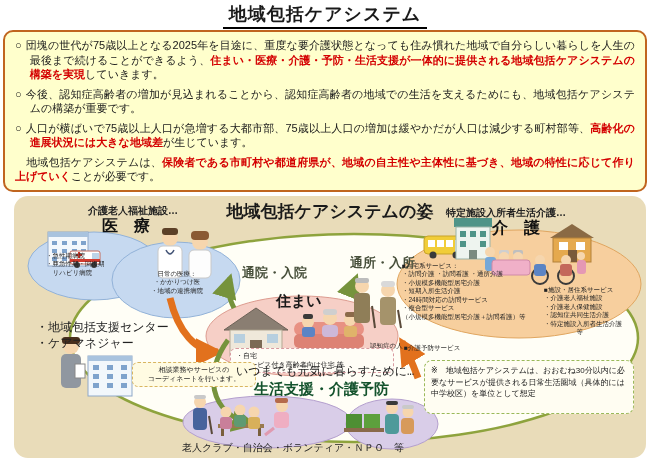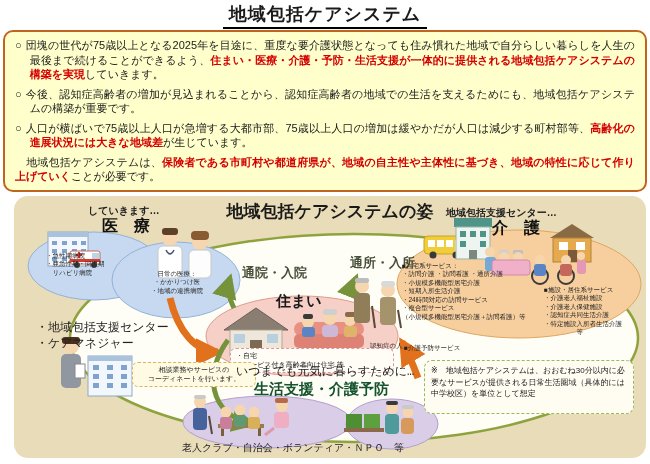--- a/index.html
+++ b/index.html
@@ -231,33 +231,33 @@
           <rect x="42" y="1" width="12" height="4" rx="2" fill="#3a3a3a"></rect>
           <rect x="41" y="14" width="14" height="20" rx="4" fill="#4f9a9a"></rect>
         <circle cx="64" cy="12" r="5.5" fill="#f6d6ae"></circle>
           <rect x="58" y="5" width="12" height="4" rx="2" fill="#c9c9c9"></rect>
           <rect x="57" y="18" width="13" height="16" rx="4" fill="#d79a5a"></rect>
       </g>
     </svg>
 
     <div class="t dg-title">地域包括ケアシステムの姿</div>
 
-    <div class="t zone-trigger" style="left:74px;top:8px">していきます…</div>
+    <div class="t zone-trigger" style="left:74px;top:8px">介護老人福祉施設…</div>
     <div class="t zone-label" style="left:88px;top:20px">医　療</div>
     <div class="t tiny" style="left:32px;top:56px">・急性期病院
 ・亜急性期・回復期
 　リハビリ病院</div>
     <div class="t tiny" style="left:130px;top:74px;width:66px;text-align:center">日常の医療：
 ・かかりつけ医
 ・地域の連携病院</div>
 
     <div class="t flow" style="left:228px;top:68px">通院・入院</div>
     <div class="t flow" style="left:336px;top:58px">通所・入所</div>
 
-    <div class="t zone-trigger" style="left:432px;top:10px">地域包括支援センター…</div>
+    <div class="t zone-trigger" style="left:432px;top:10px">特定施設入所者生活介護…</div>
     <div class="t zone-label" style="left:478px;top:22px">介　護</div>
     <div class="t tiny" style="left:388px;top:66px">■在宅系サービス：
 ・訪問介護 ・訪問看護 ・通所介護
 ・小規模多機能型居宅介護
 ・短期入所生活介護
 ・24時間対応の訪問サービス
 ・複合型サービス
 （小規模多機能型居宅介護＋訪問看護）等</div>
     <div class="t tiny" style="left:390px;top:148px">■介護予防サービス</div>
     <div class="t tiny" style="left:530px;top:90px">■施設・居住系サービス

